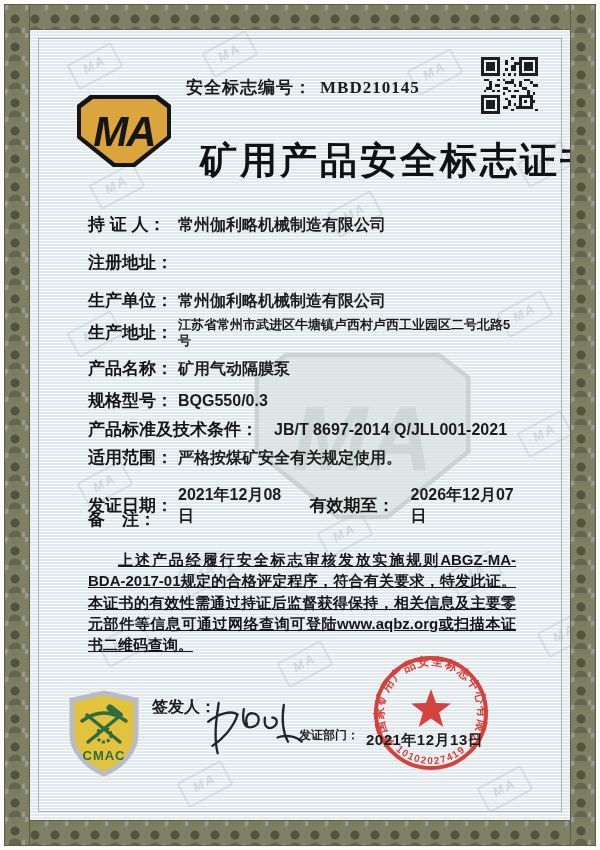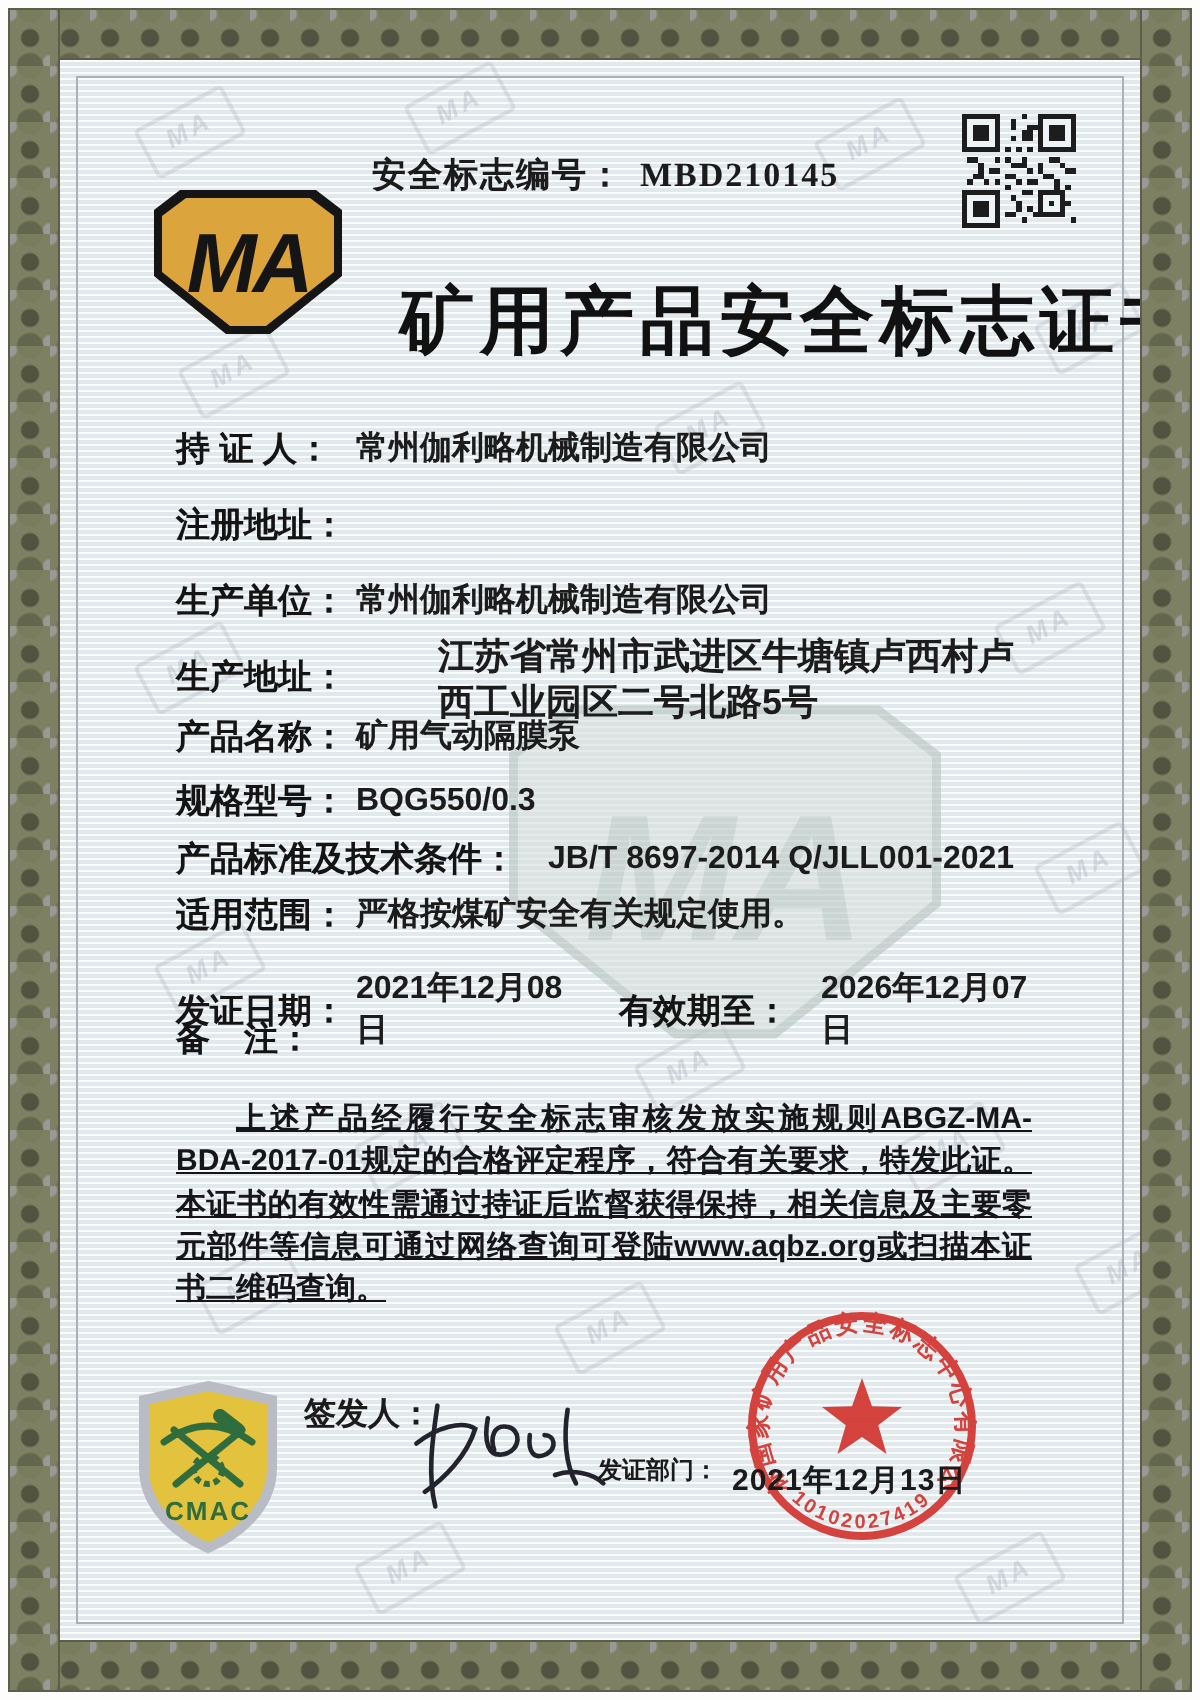--- a/index.html
+++ b/index.html
@@ -40,21 +40,21 @@
   .qr{position:absolute;left:481px;top:57px;width:57px;height:57px;}
 
   .title{position:absolute;left:0;right:0;top:136px;text-align:right;font-size:37px;font-weight:700;
     letter-spacing:3px;color:#111;}
 
   .row{position:absolute;left:88px;width:432px;display:flex;align-items:center;}
   .flabel{font-size:17px;font-weight:700;line-height:1.25;width:90px;flex:none;white-space:nowrap;color:#141414;}
   .fvalue{font-size:16px;font-weight:700;line-height:1.3;padding-top:1px;color:#1c1c1c;}
   .row.long .flabel{width:auto;margin-right:16px;}
   .row.multiline{align-items:center;}
-  .row.multiline .fvalue{width:346px;font-size:18px;line-height:1.25;margin-left:41px;}
+  .row.multiline .fvalue{width:346px;font-size:13px;line-height:1.25;}
   .row.dates .fvalue{width:150px;}
   .row.dates .flabel.second{width:auto;margin:0 16px 0 22px;}
 
   .statement{position:absolute;left:88px;top:549px;width:428px;font-size:15px;font-weight:700;
     line-height:1.42;text-indent:2em;text-align:justify;color:#16161a;text-decoration:underline;}
 
   .cmac{position:absolute;left:66px;top:690px;}
   .signer-label{position:absolute;left:152px;top:697px;font-size:16px;font-weight:700;}
   .signature{position:absolute;left:204px;top:694px;}
   .dept-label{position:absolute;left:299px;top:727px;font-size:12px;font-weight:700;}

